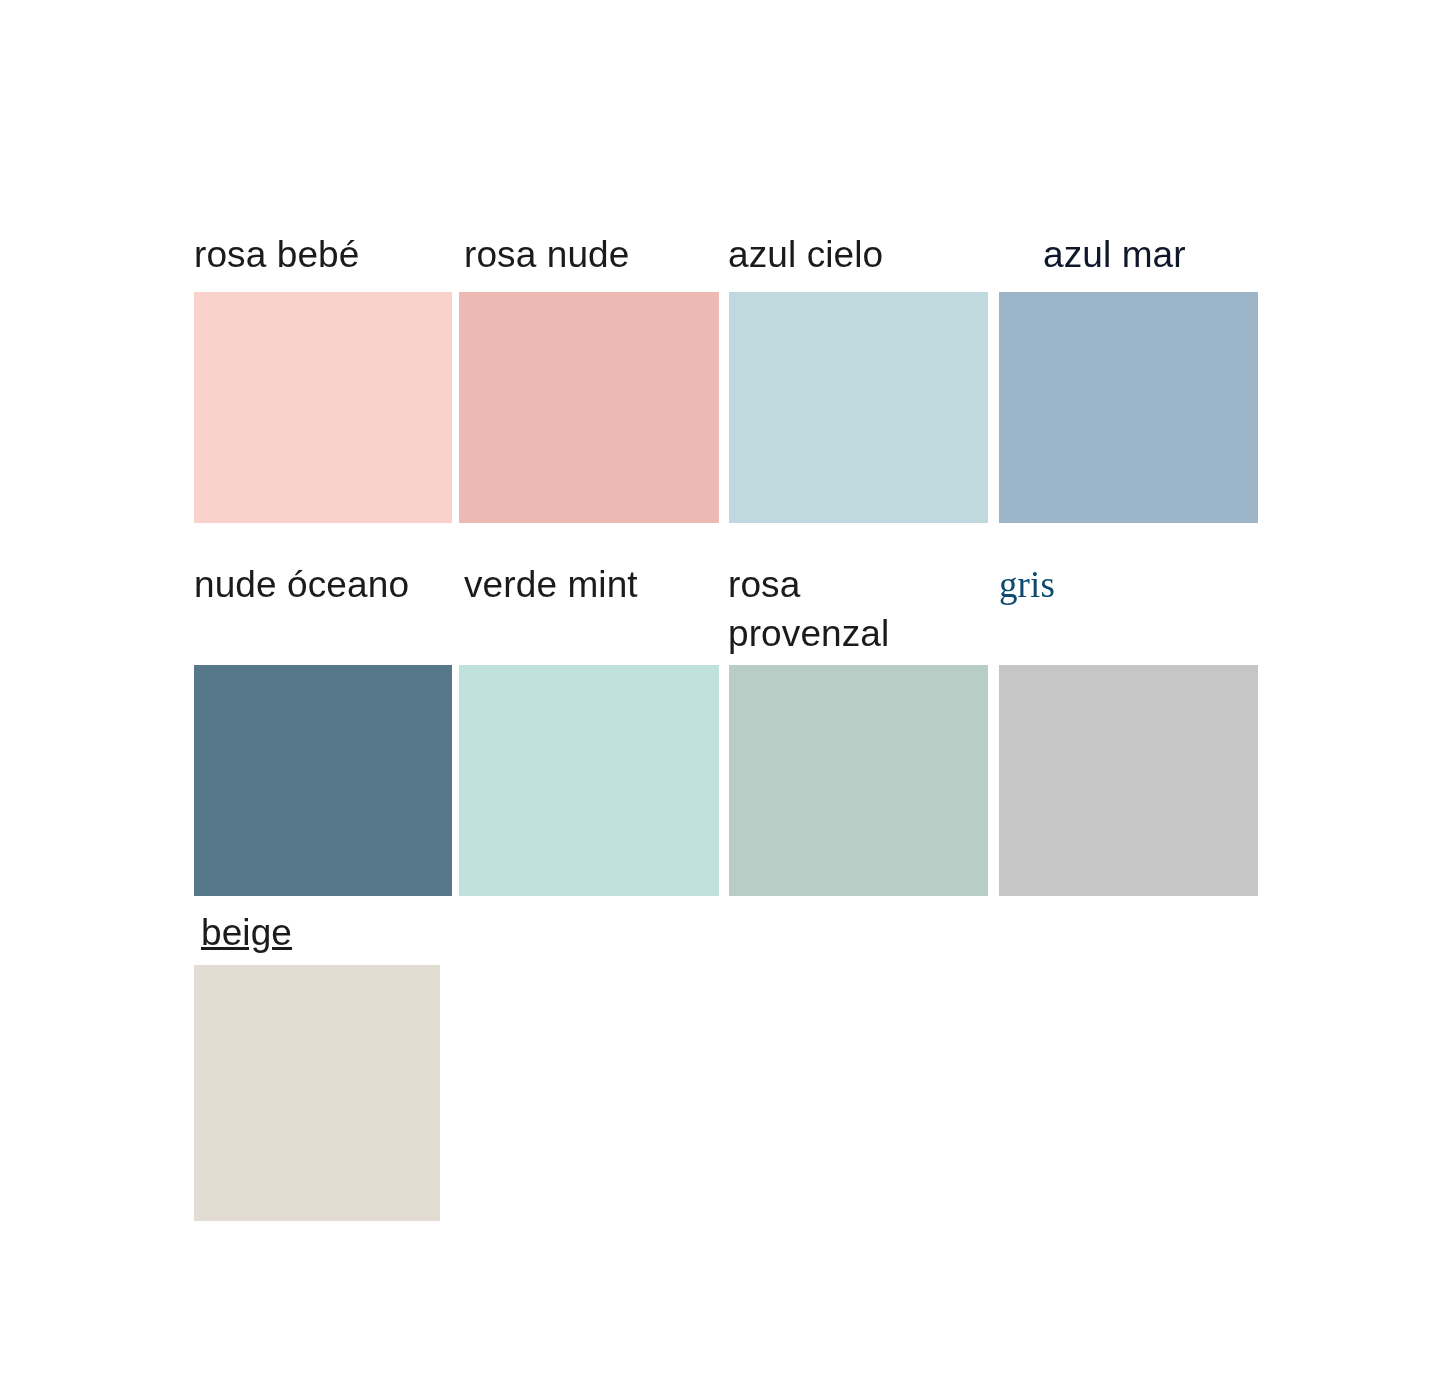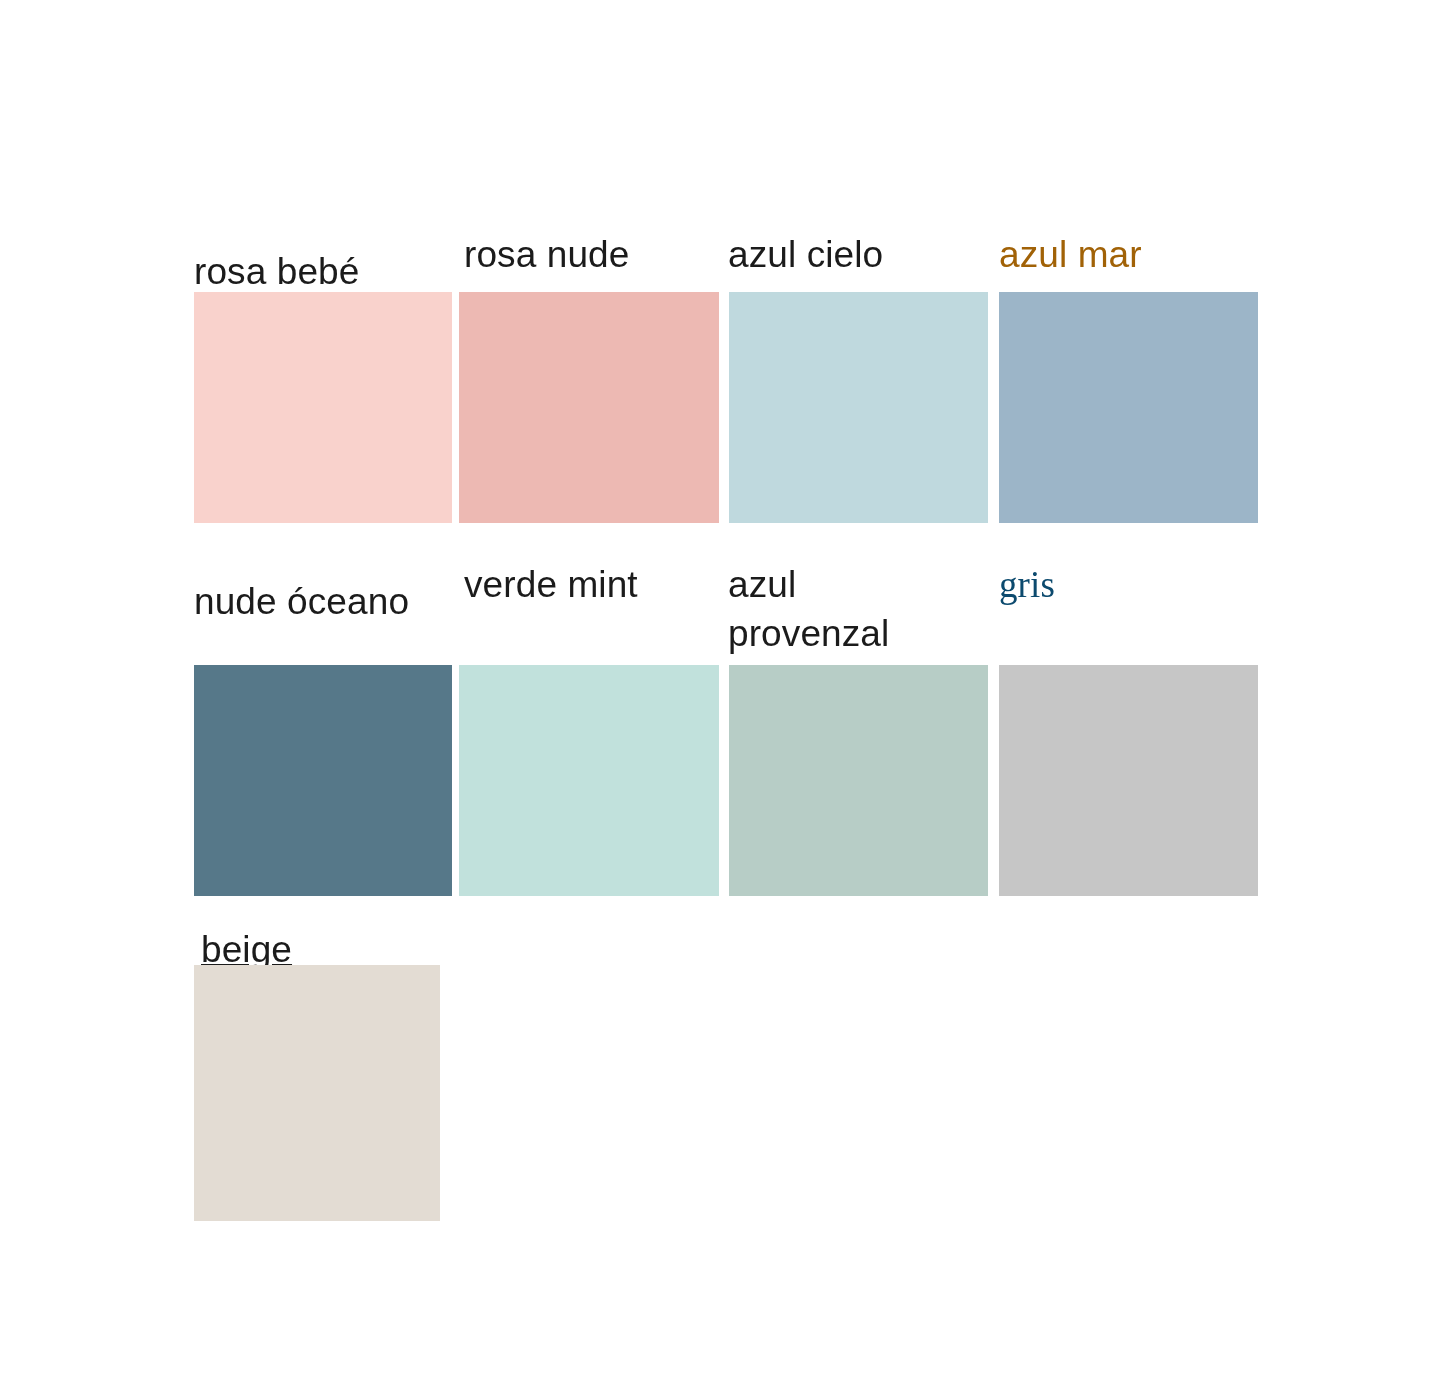--- a/index.html
+++ b/index.html
@@ -66,21 +66,21 @@
   .row-2 .swatch-chip { top: 105px; height: 231px; }
   .row-3 .swatch-chip { top: 57px;  height: 256px; }
 
   
   .col-1 { left: 194px; width: 258px; }
   .col-2 { left: 459px; width: 260px; }
   .col-3 { left: 729px; width: 259px; }
   .col-4 { left: 999px; width: 259px; }
 
   
-  .col-1 .swatch-label { left: 0px; margin-top: 17px; }
+  .col-1 .swatch-label { left: 0px; }
   .col-2 .swatch-label { left: 5px; }
   .col-3 .swatch-label { left: -17px; margin-left: 16px; }
   .col-4 .swatch-label { left: 0px; }
 
   .col-1 .swatch-chip { width: 258px; }
   .col-2 .swatch-chip { width: 260px; }
   .col-3 .swatch-chip { width: 259px; }
   .col-4 .swatch-chip { width: 259px; }
 
   
@@ -103,40 +103,40 @@
       <span class="swatch-label" style="color: rgb(27, 27, 27);">rosa nude</span>
       <span class="swatch-chip" style="background-color: rgb(237, 185, 179);"></span>
     </div>
 
     <div class="swatch-cell col-3">
       <span class="swatch-label" style="color: rgb(27, 27, 27);">azul cielo</span>
       <span class="swatch-chip" style="background-color: rgb(191, 217, 222);"></span>
     </div>
 
     <div class="swatch-cell col-4">
-      <span class="swatch-label" style="color: #a16207;">azul mar</span>
+      <span class="swatch-label" style="color: #0f172a; margin-left: 44px;">azul mar</span>
       <span class="swatch-chip" style="background-color: rgb(156, 181, 200);"></span>
     </div>
 
   </div>
 
   <div class="swatch-row row-2">
 
     <div class="swatch-cell col-1">
       <span class="swatch-label" style="color: rgb(27, 27, 27);">nude óceano</span>
       <span class="swatch-chip" style="background-color: rgb(86, 120, 137);"></span>
     </div>
 
     <div class="swatch-cell col-2">
       <span class="swatch-label" style="color: rgb(27, 27, 27);">verde mint</span>
       <span class="swatch-chip" style="background-color: rgb(193, 225, 220);"></span>
     </div>
 
     <div class="swatch-cell col-3">
-      <span class="swatch-label" style="color: rgb(27, 27, 27);">azul
+      <span class="swatch-label" style="color: rgb(27, 27, 27);">rosa
 provenzal</span>
       <span class="swatch-chip" style="background-color: rgb(183, 205, 198);"></span>
     </div>
 
     <div class="swatch-cell col-4">
       <span class="swatch-label" style="color: #0c4a6e; font-family: Liberation Serif, serif;">gris</span>
       <span class="swatch-chip" style="background-color: rgb(198, 198, 198);"></span>
     </div>
 
   </div>

